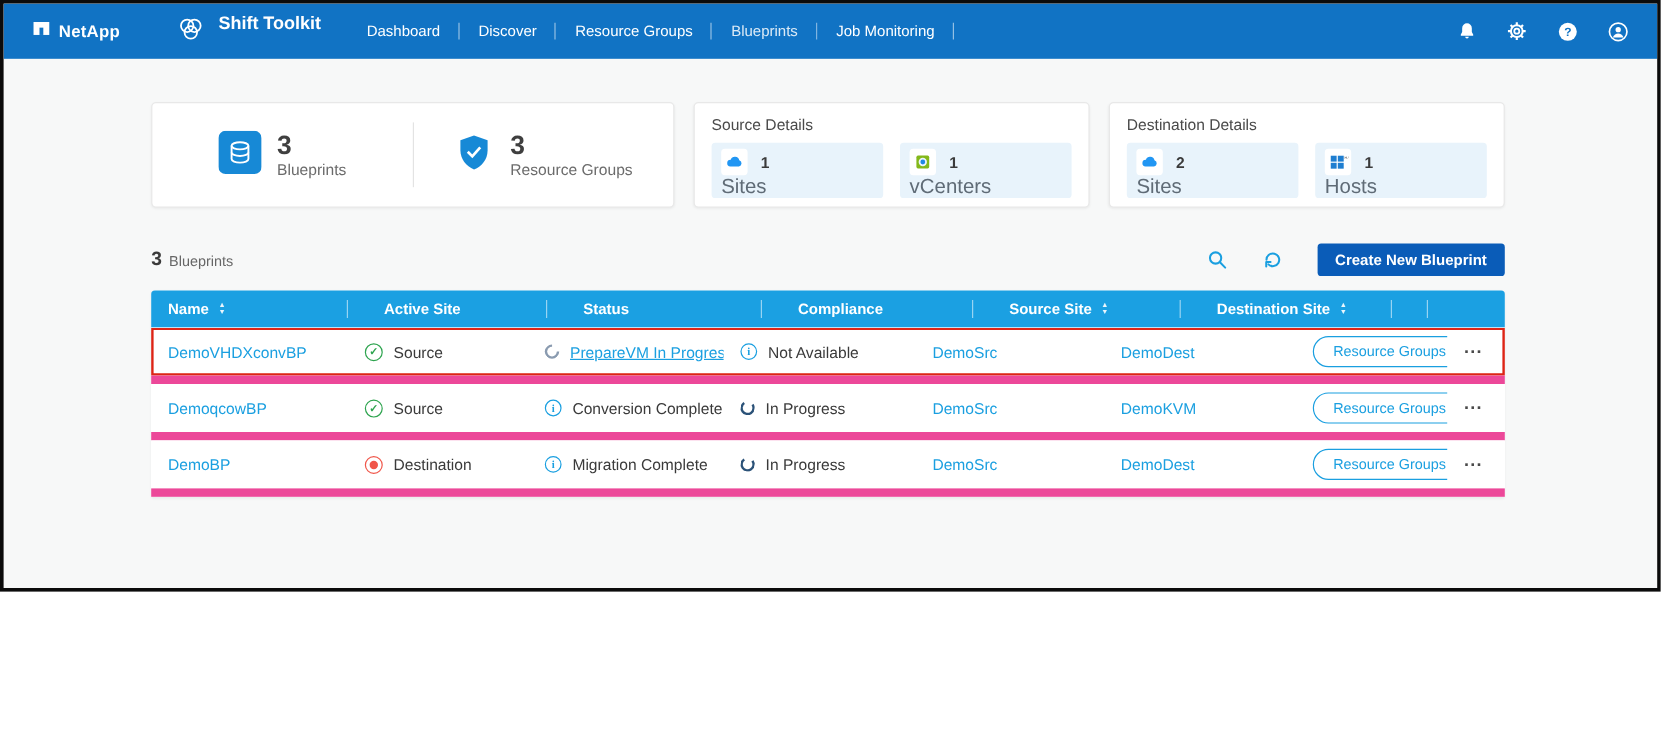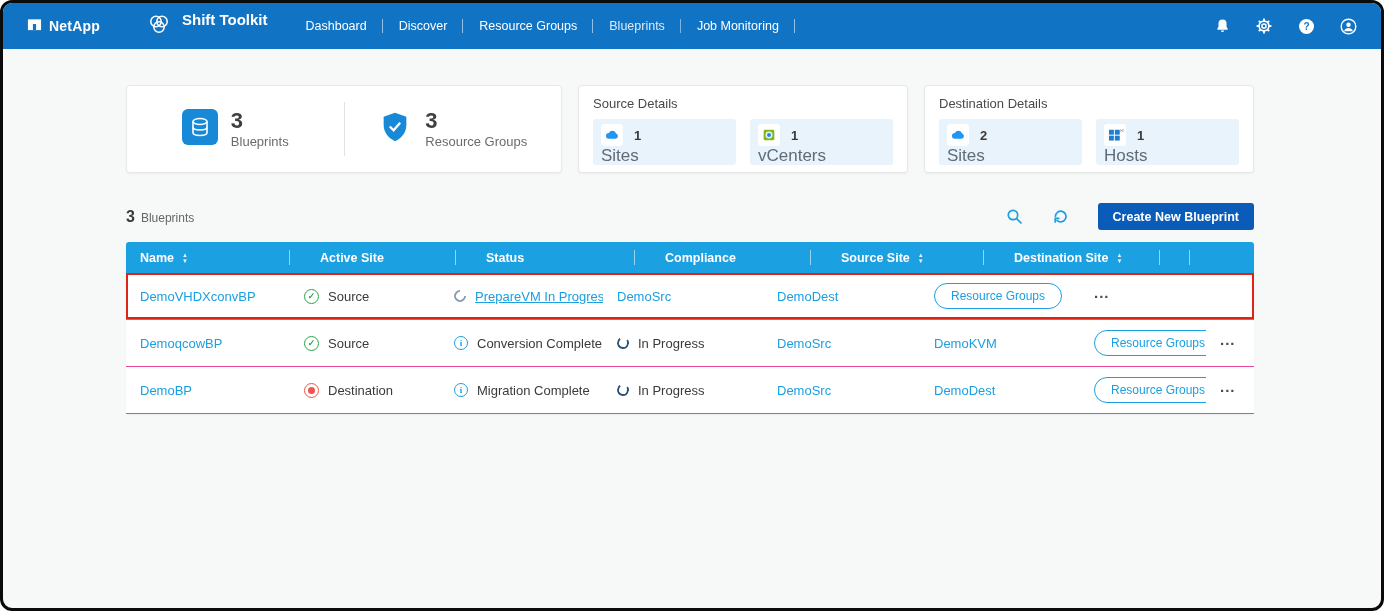--- a/index.html
+++ b/index.html
@@ -1,17 +1,17 @@
 <!DOCTYPE html>
 <html><head>
 <meta charset="utf-8">
 <style>
   * { box-sizing: border-box; margin: 0; padding: 0; }
   html,body { width:1384px; height:611px; background:#fff; font-family:"Liberation Sans", sans-serif; }
-  .frame { position:relative; width:1384px; height:611px; border:3px solid #0b0b0b; border-radius:12px; overflow:hidden; background:#f7f8f8; }
+  .frame { position:relative; width:1384px; height:493px; border:3px solid #0b0b0b; border-radius:0; overflow:hidden; background:#f7f8f8; }
 
   
   .topnav { height:46px; background:#1173c4; display:flex; align-items:center; padding:0 24px; color:#fff; }
   .brand { display:flex; align-items:center; gap:7px; }
   .brand-text { font-size:14px; font-weight:bold; letter-spacing:.2px; }
   .app { display:flex; align-items:flex-start; gap:10px; margin-left:46px; }
   .app-title { font-size:15px; font-weight:bold; }
   .nav-items { display:flex; align-items:center; margin-left:22px; height:100%; }
   .nav-item { position:relative; font-size:12.5px; padding:0 16px; height:100%; display:flex; align-items:center; cursor:pointer; white-space:nowrap; }
   .nav-item::after { content:""; position:absolute; right:0; top:16px; height:14px; border-right:1px solid rgba(255,255,255,.55); }
@@ -48,21 +48,21 @@
   
   .table { margin-top:12px; background:#fff; border-radius:3px; box-shadow:0 1px 2px rgba(0,0,0,.05); }
   .thead, .row { display:grid; grid-template-columns:164px 150px 163px 160px 157px 160px 1fr 48px; }
   .thead { height:31px; background:#1ba0e2; border-radius:3px 3px 0 0; color:#fff;gap:16px; }
   .th { position:relative; display:flex; align-items:center; padding-left:14px; font-size:12.5px; font-weight:bold; }
   .th.has-div::after { content:""; position:absolute; right:0; top:8px; height:15px; border-right:1px solid rgba(255,255,255,.55); }
   .sort { display:inline-flex; flex-direction:column; margin-left:8px; cursor:pointer; }
   .sort::before { content:"▲"; font-size:6px; line-height:6px; color:#eaf6fd; }
   .sort::after  { content:"▼"; font-size:6px; line-height:6px; color:#eaf6fd; }
 
-  .row { height:47px; border-bottom:1px solid #ec4899; background:#fff; }
+  .row { height:47px; border-bottom:7px solid #ec4899; background:#fff; }
   .row.highlighted { box-shadow:inset 0 0 0 2px #dd2415; }
   .cell { display:flex; align-items:center; padding-left:14px; gap:9px; font-size:13px; color:#3a3a3a; overflow:hidden; white-space:nowrap; }
   .link-blue { color:#1a9fe0; cursor:pointer; }
   .status-link { color:#1a9fe0; text-decoration:underline; cursor:pointer; }
 
   .cicon { display:inline-flex; align-items:center; justify-content:center; flex:none; }
   .cicon[data-icon="check-circle"] { width:15px; height:15px; border:1.5px solid #2ea44f; border-radius:50%; color:#2ea44f; font-size:9px; font-weight:bold; }
   .cicon[data-icon="check-circle"]::before { content:"✓"; }
   .cicon[data-icon="dest-circle"] { width:15px; height:15px; border:1.5px solid #f0564a; border-radius:50%; }
   .cicon[data-icon="dest-circle"]::before { content:""; width:7px; height:7px; border-radius:50%; background:#f0564a; }
@@ -299,20 +299,24 @@
           </div>
         <div class="cell">
             <span class="cicon" data-icon="check-circle"></span>
             <span>Source</span>
           </div>
         <div class="cell">
             <span class="cicon" data-icon="spinner"></span>
             <span class="status-link">PrepareVM In Progress</span>
           </div>
         <div class="cell">
+            <span class="cicon" data-icon="info"></span>
+            <span>Not Available</span>
+          </div>
+        <div class="cell">
             <span class="link-blue">DemoSrc</span>
           </div>
         <div class="cell">
             <span class="link-blue">DemoDest</span>
           </div>
         <div class="cell">
             <button class="pill-btn">Resource Groups</button>
           </div>
         <div class="cell">
             <span class="menu-dots">...</span>

